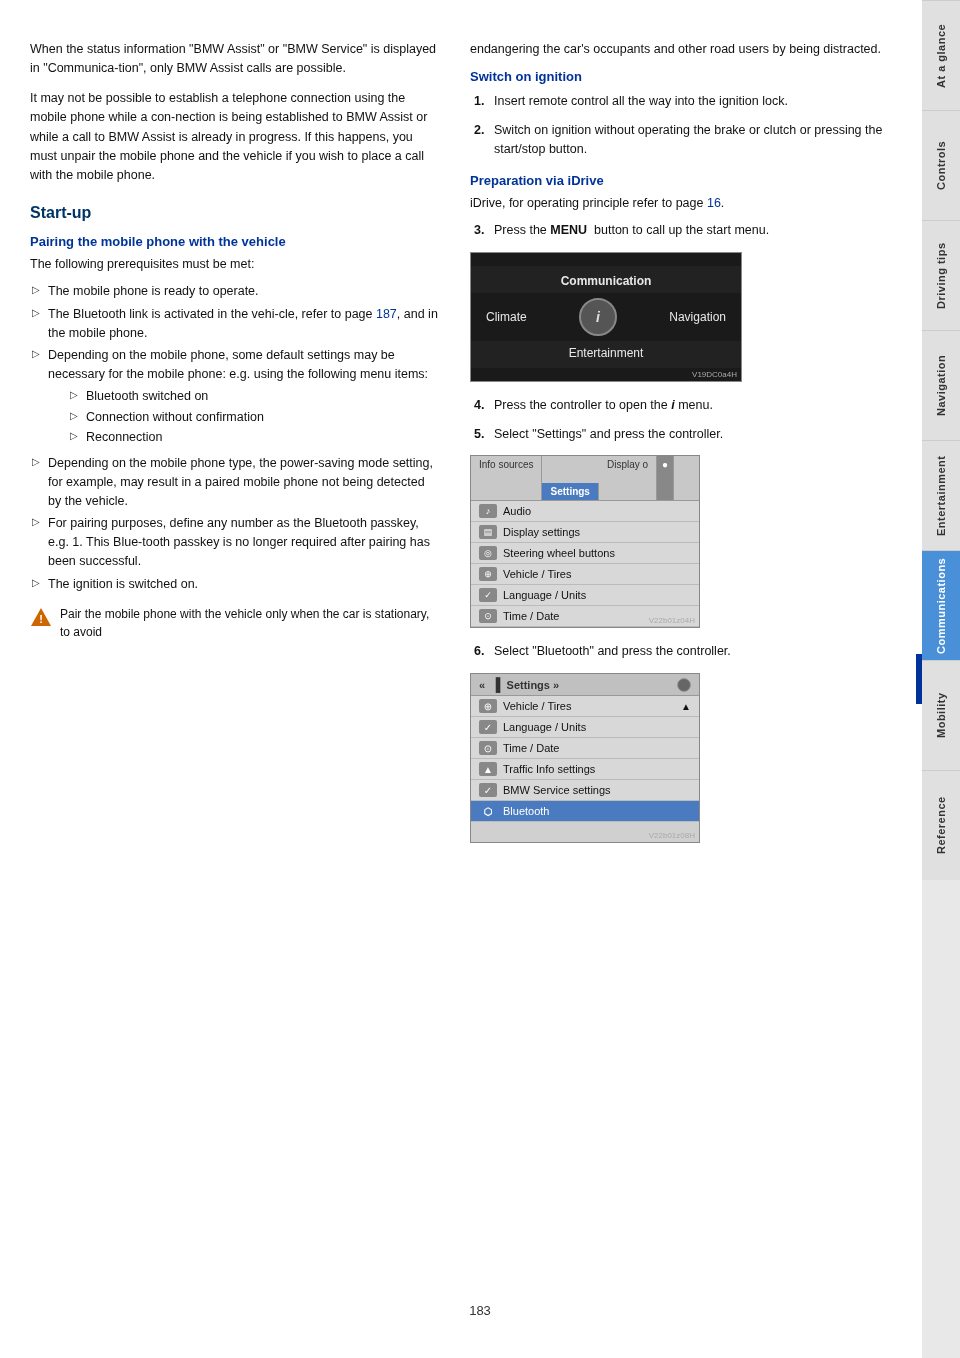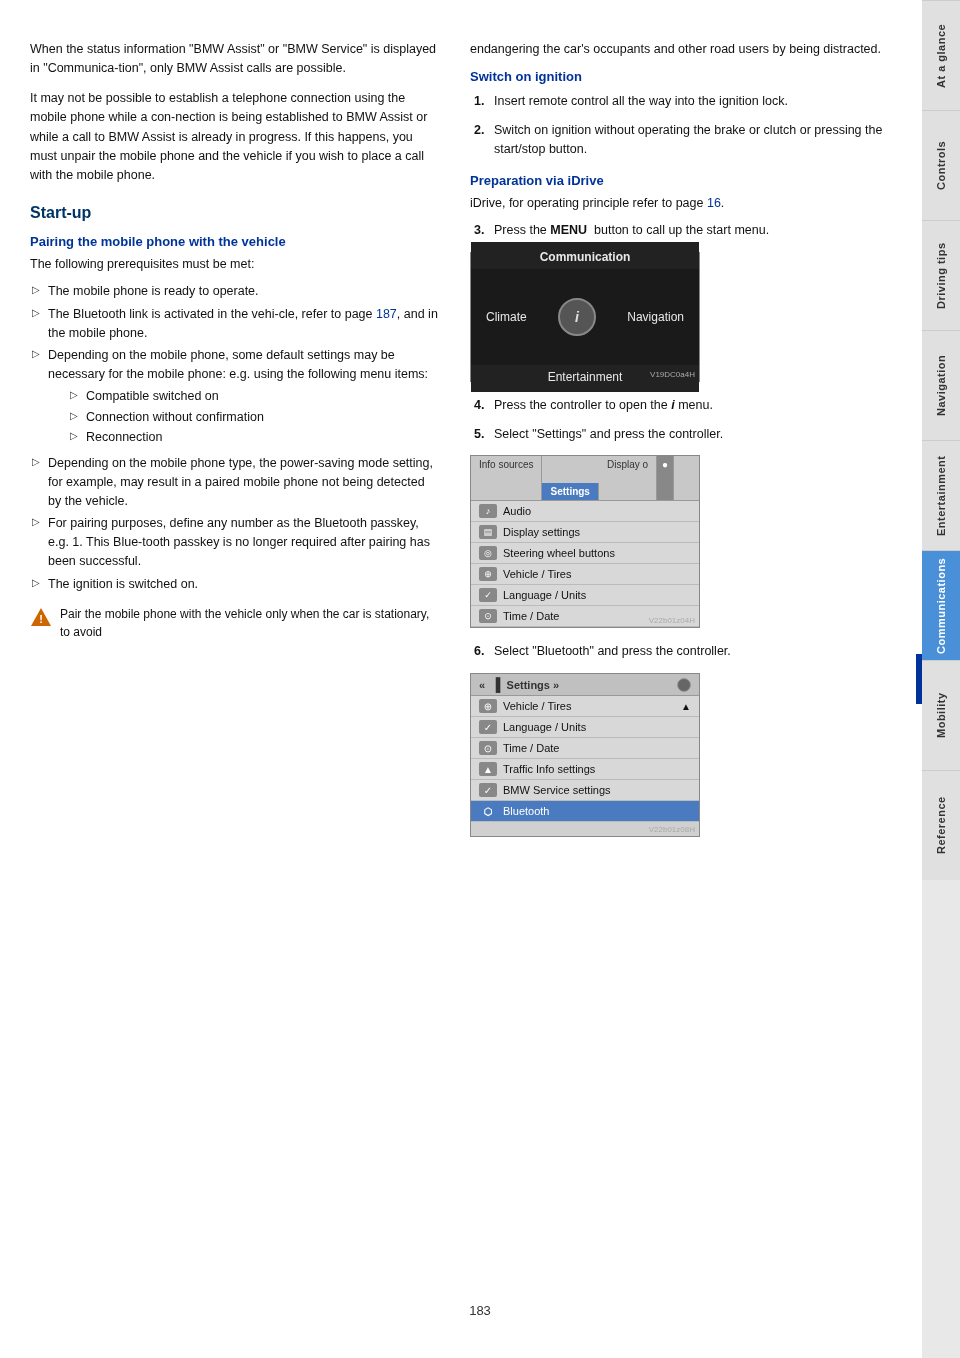--- a/index.html
+++ b/index.html
@@ -214,31 +214,30 @@
       height: 50px;
       background: #003399;
       position: absolute;
       right: 38px;
       top: 50%;
       transform: translateY(-50%);
     }
 
     
     .idrive-screen {
-      width: 230px;
+      width: 272px;
       height: 130px;
       background: #1a1a1a;
       border: 1px solid #888;
       margin: 4px 0 12px 0;
       position: relative;
       display: flex;
       flex-direction: column;
       align-items: center;
       justify-content: center;
-      gap: 24px;
     }
 
     .idrive-top {
       color: #e8e8e8;
       font-size: 12px;
       font-weight: bold;
       text-align: center;
       padding: 8px 0 5px 0;
       width: 100%;
       background: #222;
@@ -440,21 +439,21 @@
 
       <h3 class="sub-heading">Pairing the mobile phone with the vehicle</h3>
 
       <p class="body-text">The following prerequisites must be met:</p>
 
       <ul class="bullet-list">
         <li>The mobile phone is ready to operate.</li>
         <li>The Bluetooth link is activated in the vehi-cle, refer to page <span class="link-text">187</span>, and in the mobile phone.</li>
         <li>Depending on the mobile phone, some default settings may be necessary for the mobile phone: e.g. using the following menu items:
           <ul class="sub-bullet-list">
-            <li>Compatible switched on</li>
+            <li>Bluetooth switched on</li>
             <li>Connection without confirmation</li>
             <li>Reconnection</li>
           </ul>
         </li>
         <li>Depending on the mobile phone type, the power-saving mode setting, for example, may result in a paired mobile phone not being detected by the vehicle.</li>
         <li>For pairing purposes, define any number as the Bluetooth passkey, e.g. 1. This Blue-tooth passkey is no longer required after pairing has been successful.</li>
         <li>The ignition is switched on.</li>
       </ul>
 
       <div class="warning-box">
@@ -585,21 +584,21 @@
           <span>Traffic Info settings</span>
         </div>
         <div class="bt-menu-item">
           <div class="bt-icon" style="background:#888; color:#fff; border-radius:2px;">✓</div>
           <span>BMW Service settings</span>
         </div>
         <div class="bt-menu-item selected">
           <div class="bt-icon" style="background:#4a7abf; color:#fff; border-radius:2px; font-weight:bold;">⬡</div>
           <span>Bluetooth</span>
         </div>
-        <div style="position:relative; height:14px; background:#d0d0d0;">
+        <div style="position:relative; height:20px; background:#d0d0d0;">
           <span style="position:absolute; right:4px; bottom:2px; font-size:8px; color:#aaa;">V22b01z08H</span>
         </div>
       </div>
 
     </div>
   </div>
 
   <div class="page-number">183</div>
 
   <div class="sidebar">

